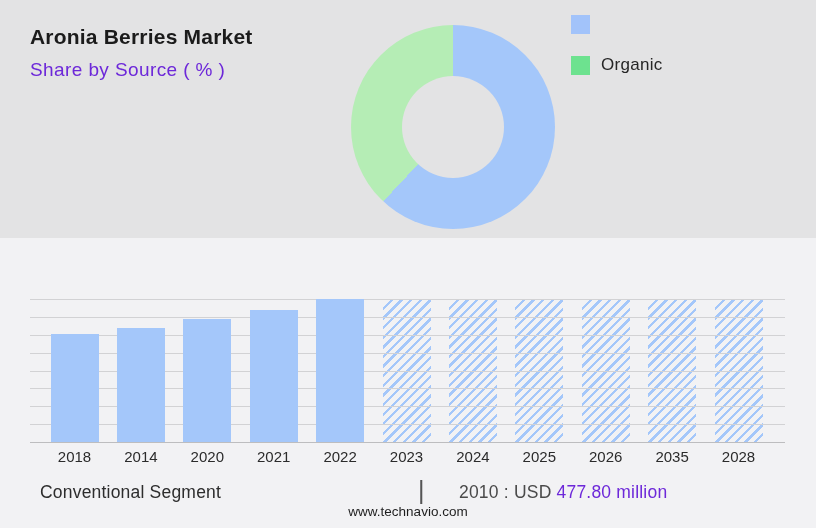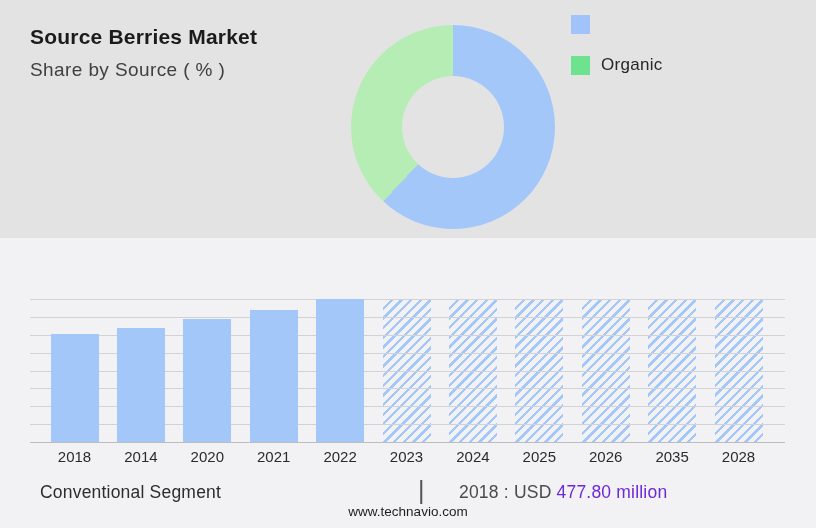--- a/index.html
+++ b/index.html
@@ -5,21 +5,21 @@
   html,body{margin:0;padding:0;}
   body{
     width:816px;height:528px;position:relative;overflow:hidden;
     font-family:"Liberation Sans", sans-serif;
     background:#f2f2f4;
   }
   
   .top-panel{position:absolute;left:0;top:0;width:816px;height:238px;background:#e3e3e4;}
   .titles{position:absolute;left:30px;top:24px;}
   .title{margin:0;font-size:21px;line-height:26px;font-weight:bold;color:#1b1b1b;letter-spacing:.2px;}
-  .subtitle{margin:8px 0 0 0;font-size:19px;line-height:23px;font-weight:400;color:#404040;letter-spacing:.4px;}
+  .subtitle{margin:8px 0 0 0;font-size:19px;line-height:23px;font-weight:400;color:#6d28d9;letter-spacing:.4px;}
   .donut-wrap{position:absolute;left:351px;top:25px;width:204px;height:204px;}
   .donut{width:204px;height:204px;border-radius:50%;}
   .donut-hole{position:absolute;left:51px;top:51px;width:102px;height:102px;border-radius:50%;background:#e3e3e4;}
   .legend{position:absolute;left:571px;top:15px;}
   .legend-item{display:flex;align-items:center;margin-bottom:21px;}
   .swatch{width:19px;height:19px;margin-right:11px;flex:0 0 auto;}
   .legend-label{font-size:17px;color:#262626;letter-spacing:.3px;}
   
   .bottom-panel{position:absolute;left:0;top:238px;width:816px;height:240px;background:#f2f2f4;}
   .bar-plot{position:absolute;left:30px;top:61px;width:755px;height:143px;overflow:visible;}
@@ -33,21 +33,21 @@
   .caption-sep{position:absolute;left:418px;top:238px;font-size:25px;font-weight:300;color:#555;}
   .caption-value{position:absolute;left:459px;top:244px;font-size:17.5px;color:#4a4a4a;letter-spacing:.2px;}
   .caption-value b{color:#6d28d9;font-weight:normal;}
   .site{position:absolute;left:0;top:266px;width:816px;text-align:center;font-size:13.5px;color:#1e1e1e;}
 </style>
 </head>
 <body>
 
 <div class="top-panel">
   <div class="titles">
-    <h1 class="title">Source Berries Market</h1>
+    <h1 class="title">Aronia Berries Market</h1>
     <h2 class="subtitle">Share by Source ( % )</h2>
   </div>
 
   <div class="donut-wrap">
     <div class="donut" style="background: conic-gradient(rgb(164, 199, 250) 0deg, rgb(164, 199, 250) 223.2deg, rgb(181, 237, 181) 223.2deg, rgb(181, 237, 181) 360deg);"></div>
     <div class="donut-hole"></div>
   </div>
 
   <div class="legend">
     <div class="legend-item">
@@ -90,15 +90,15 @@
       <div class="bar hatched" style="left: 551.7px; top: 0px; height: 143px; background-image: repeating-linear-gradient(-45deg, rgba(0, 0, 0, 0) 0px, rgba(0, 0, 0, 0) 4.5px, rgb(164, 199, 250) 4.5px, rgb(164, 199, 250) 6.8px);"></div>
       <div class="x-label" style="left: 542.7px;">2026</div>
       <div class="bar hatched" style="left: 618.1px; top: 0px; height: 143px; background-image: repeating-linear-gradient(-45deg, rgba(0, 0, 0, 0) 0px, rgba(0, 0, 0, 0) 4.5px, rgb(164, 199, 250) 4.5px, rgb(164, 199, 250) 6.8px);"></div>
       <div class="x-label" style="left: 609.1px;">2035</div>
       <div class="bar hatched" style="left: 684.5px; top: 0px; height: 143px; background-image: repeating-linear-gradient(-45deg, rgba(0, 0, 0, 0) 0px, rgba(0, 0, 0, 0) 4.5px, rgb(164, 199, 250) 4.5px, rgb(164, 199, 250) 6.8px);"></div>
       <div class="x-label" style="left: 675.5px;">2028</div>
     </div>
 
   <div class="caption-segment">Conventional Segment</div>
   <div class="caption-sep">|</div>
-  <div class="caption-value"><span>2018 : USD </span><b>477.80 million</b></div>
+  <div class="caption-value"><span>2010 : USD </span><b>477.80 million</b></div>
   <div class="site">www.technavio.com</div>
 </div>
 
 </body></html>

